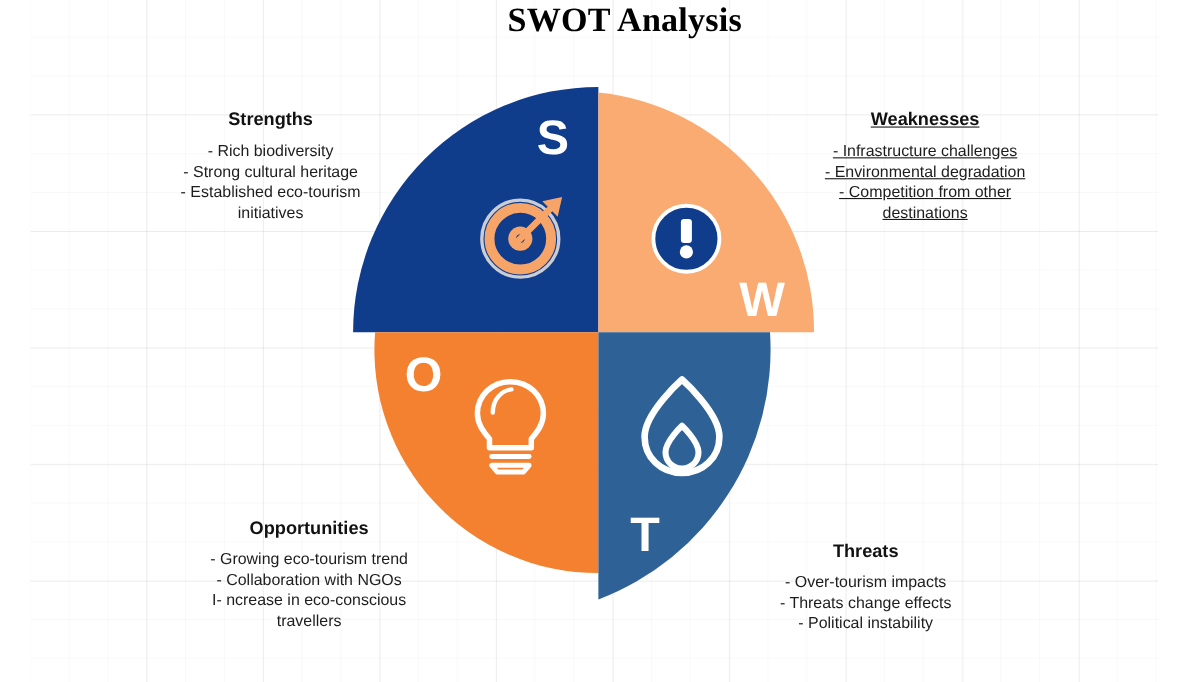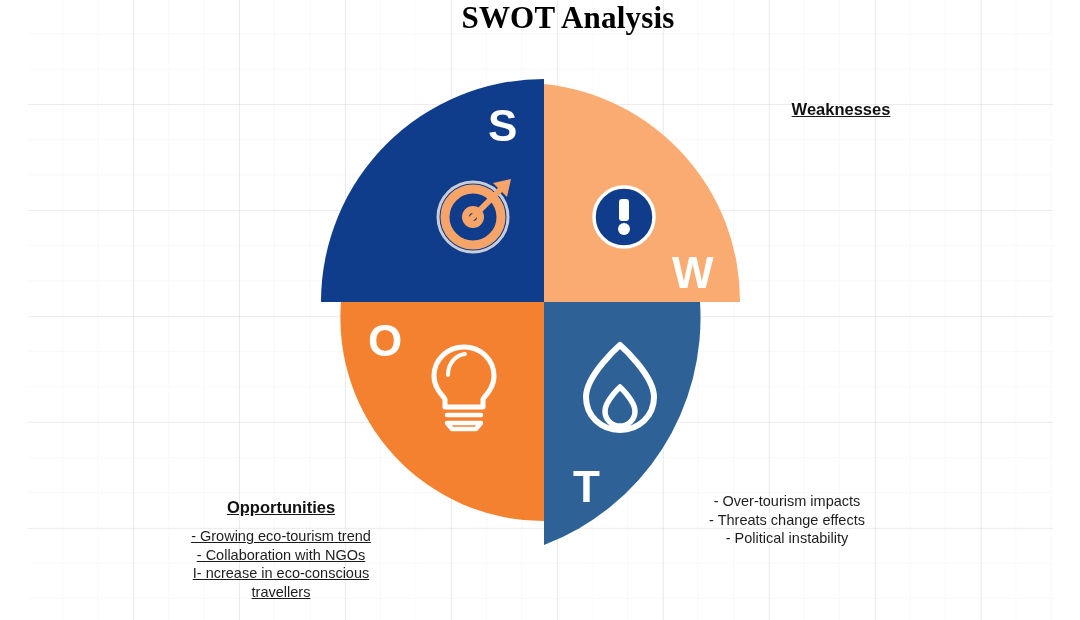--- a/index.html
+++ b/index.html
@@ -72,21 +72,21 @@
   }
   .block .line {
     font-size: 14.5px;
     line-height: 18.5px;
     color: #1d1d1d;
     white-space: pre-wrap;
   }
 
   #block-strengths      { left: 120px;  top: 100px; width: 252px; }
   #block-weaknesses     { left: 712px;  top: 100px; width: 258px; text-decoration: underline; }
-  #block-opportunities  { left: 152px;  top: 498px; width: 258px; text-decoration: underline; }
+  #block-opportunities  { left: 152px;  top: 471px; width: 258px; }
   #block-threats        { left: 658px;  top: 492px; width: 258px; }
 
   
   .qletter {
     position: absolute;
     color: #ffffff;
     font-weight: bold;
     font-size: 44px;
     line-height: 44px;
     font-family: "Liberation Sans", sans-serif;
@@ -142,32 +142,44 @@
       <path d="M 0 -46 C 0 -46 34 -16 34 6 C 34 25 19 39 0 39 C -19 39 -34 25 -34 6 C -34 -16 0 -46 0 -46 Z" fill="none" stroke="#FFFFFF" stroke-width="6" stroke-linejoin="round"></path>
       <path d="M 0 -4 C 0 -4 15 10 15 20 C 15 29 8 35 0 35 C -8 35 -15 29 -15 20 C -15 10 0 -4 0 -4 Z" fill="none" stroke="#FFFFFF" stroke-width="5.5" stroke-linejoin="round"></path>
     </g>
   </svg>
 
   <div class="qletter" id="letter-s">S</div>
   <div class="qletter" id="letter-w">W</div>
   <div class="qletter" id="letter-o">O</div>
   <div class="qletter" id="letter-t">T</div>
 
+  <div class="block" id="block-strengths">
+    <div class="heading">Strengths</div>
+    <div class="line">- Rich biodiversity
+- Strong cultural heritage
+- Established eco-tourism
+initiatives</div>
+  </div>
 
   <div class="block" id="block-weaknesses">
     <div class="heading">Weaknesses</div>
+    <div class="line">- Infrastructure challenges
+- Environmental degradation
+- Competition from other
+destinations</div>
   </div>
 
   <div class="block" id="block-opportunities">
     <div class="heading">Opportunities</div>
     <div class="line">- Growing eco-tourism trend
 - Collaboration with NGOs
 I- ncrease in eco-conscious
 travellers</div>
   </div>
 
   <div class="block" id="block-threats">
+    <div class="heading">Threats</div>
     <div class="line">- Over-tourism impacts
 - Threats change effects
 - Political instability</div>
   </div>
 
 </div>
 
 </body></html>

